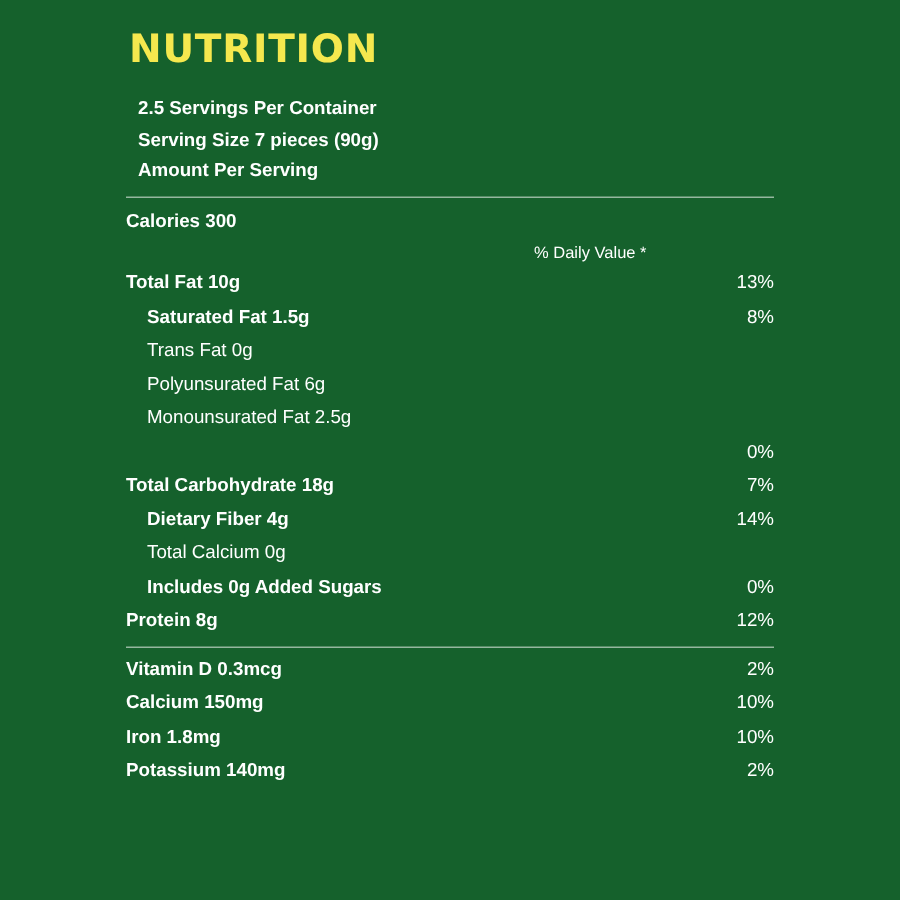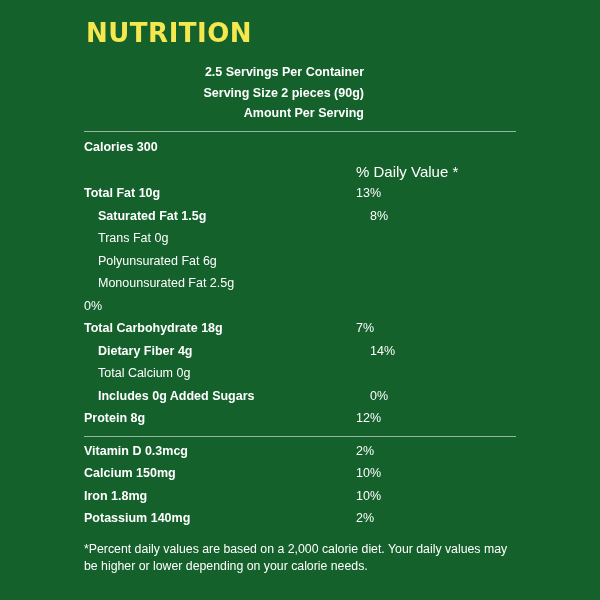--- a/index.html
+++ b/index.html
@@ -36,39 +36,39 @@
     align-items: baseline;
     font-size: 12.5px;
     line-height: 1.0;
     padding: 5px 0;
   }
   .row .label {
     flex: 0 0 272px;
   }
   .row .value {
     flex: 1 1 auto;
+    text-align: right;
   }
   .indent1 { padding-left: 14px; }
   .bold { font-weight: bold; }
   .plain { font-weight: normal; }
   .rule {
     height: 1px;
     background: rgba(255,255,255,0.55);
     margin: 7px 0 4px 0;
     width: 432px;
   }
   .rule.tight { margin: 6px 0 3px 0; }
   .serv {
     padding-left: 8px;
-    text-align: right;
   }
   .serv .row { padding: 4px 0; }
   .dv-head {
     display: flex;
-    font-size: 15px;
+    font-size: 11px;
     padding: 5px 0 2px 0;
   }
   .dv-head .spacer { flex: 0 0 272px; }
   .footnote {
     width: 424px;
     font-size: 12.3px;
     line-height: 1.45;
     margin-top: 11px;
   }
 </style>
@@ -77,21 +77,21 @@
 
 <div class="panel">
 
   <div class="title">NUTRITION</div>
 
   <div class="serv">
     <div class="row">
       <div class="label bold">2.5 Servings Per Container</div>
     </div>
     <div class="row">
-      <div class="label bold">Serving Size 2 pieces (90g)</div>
+      <div class="label bold">Serving Size 7 pieces (90g)</div>
     </div>
     <div class="row">
       <div class="label bold">Amount Per Serving</div>
     </div>
   </div>
 
   <div class="rule"></div>
 
   <div class="rows">
     <div class="row">
@@ -176,15 +176,14 @@
     <div class="row">
       <div class="label bold">Iron 1.8mg</div>
       <div class="value plain">10%</div>
     </div>
     <div class="row">
       <div class="label bold">Potassium 140mg</div>
       <div class="value plain">2%</div>
     </div>
   </div>
 
-  <div class="footnote">*Percent daily values are based on a 2,000 calorie diet. Your daily values may be higher or lower depending on your calorie needs.</div>
 
 </div>
 
 </body></html>

